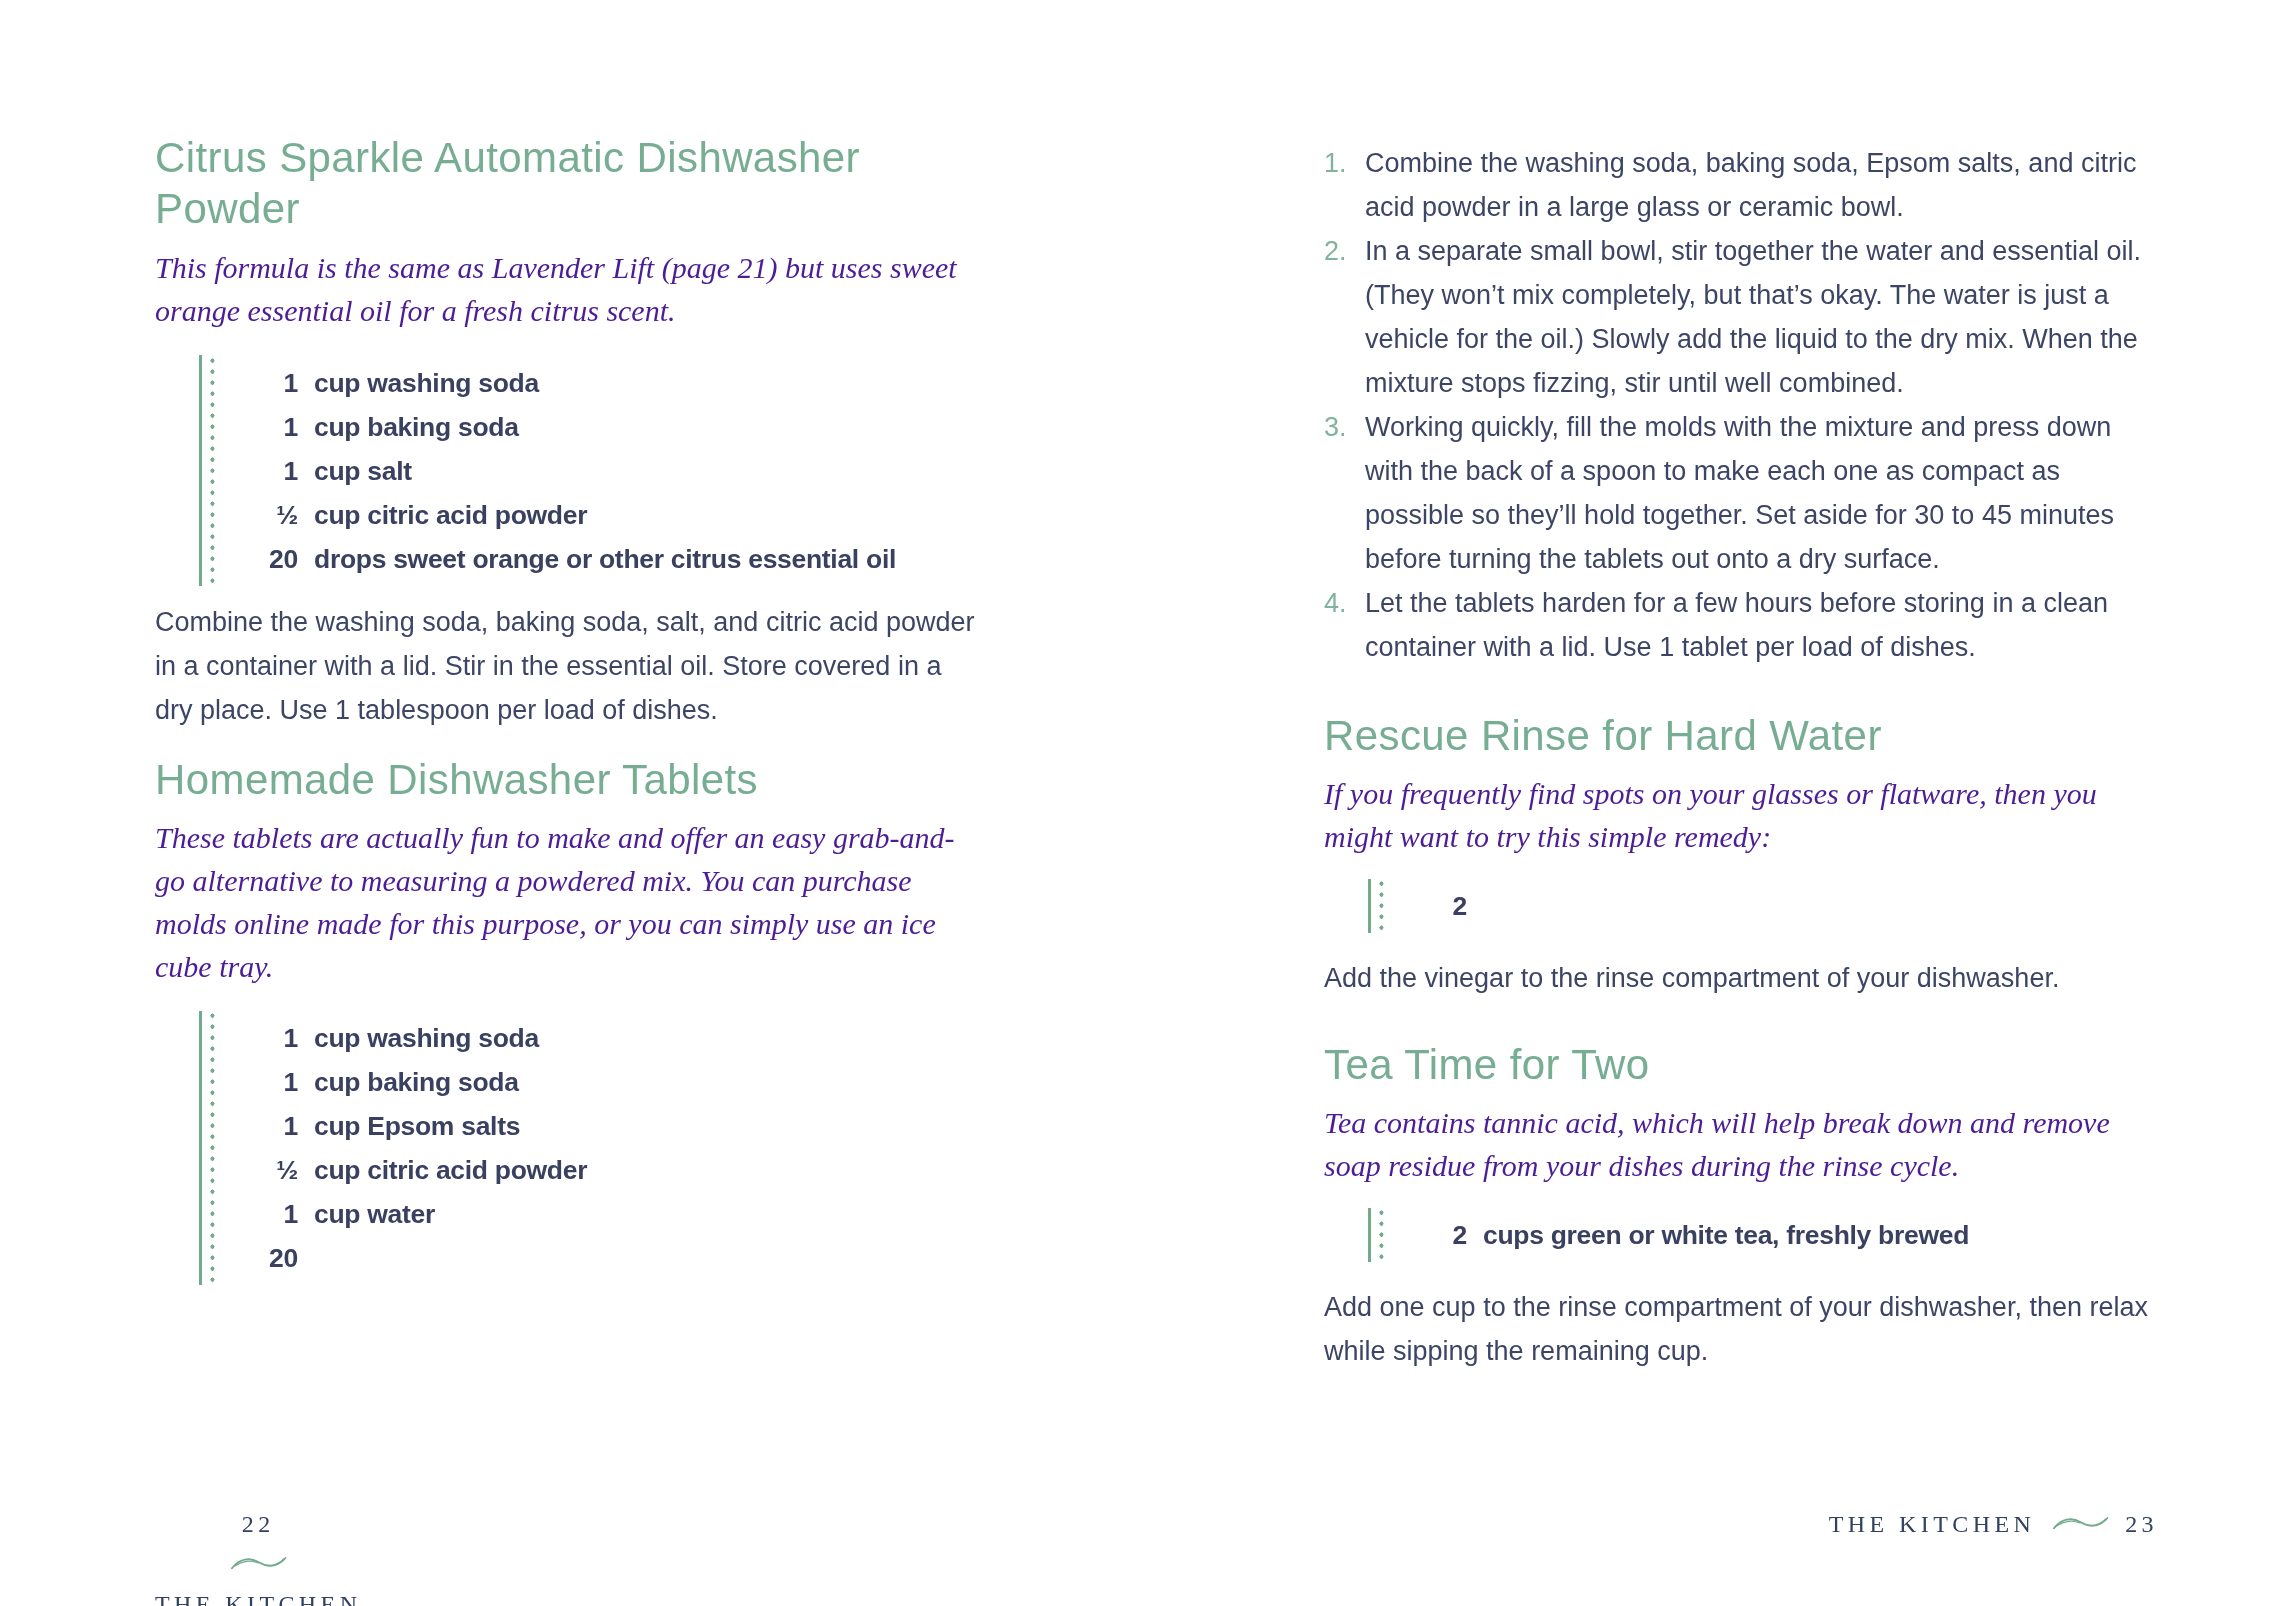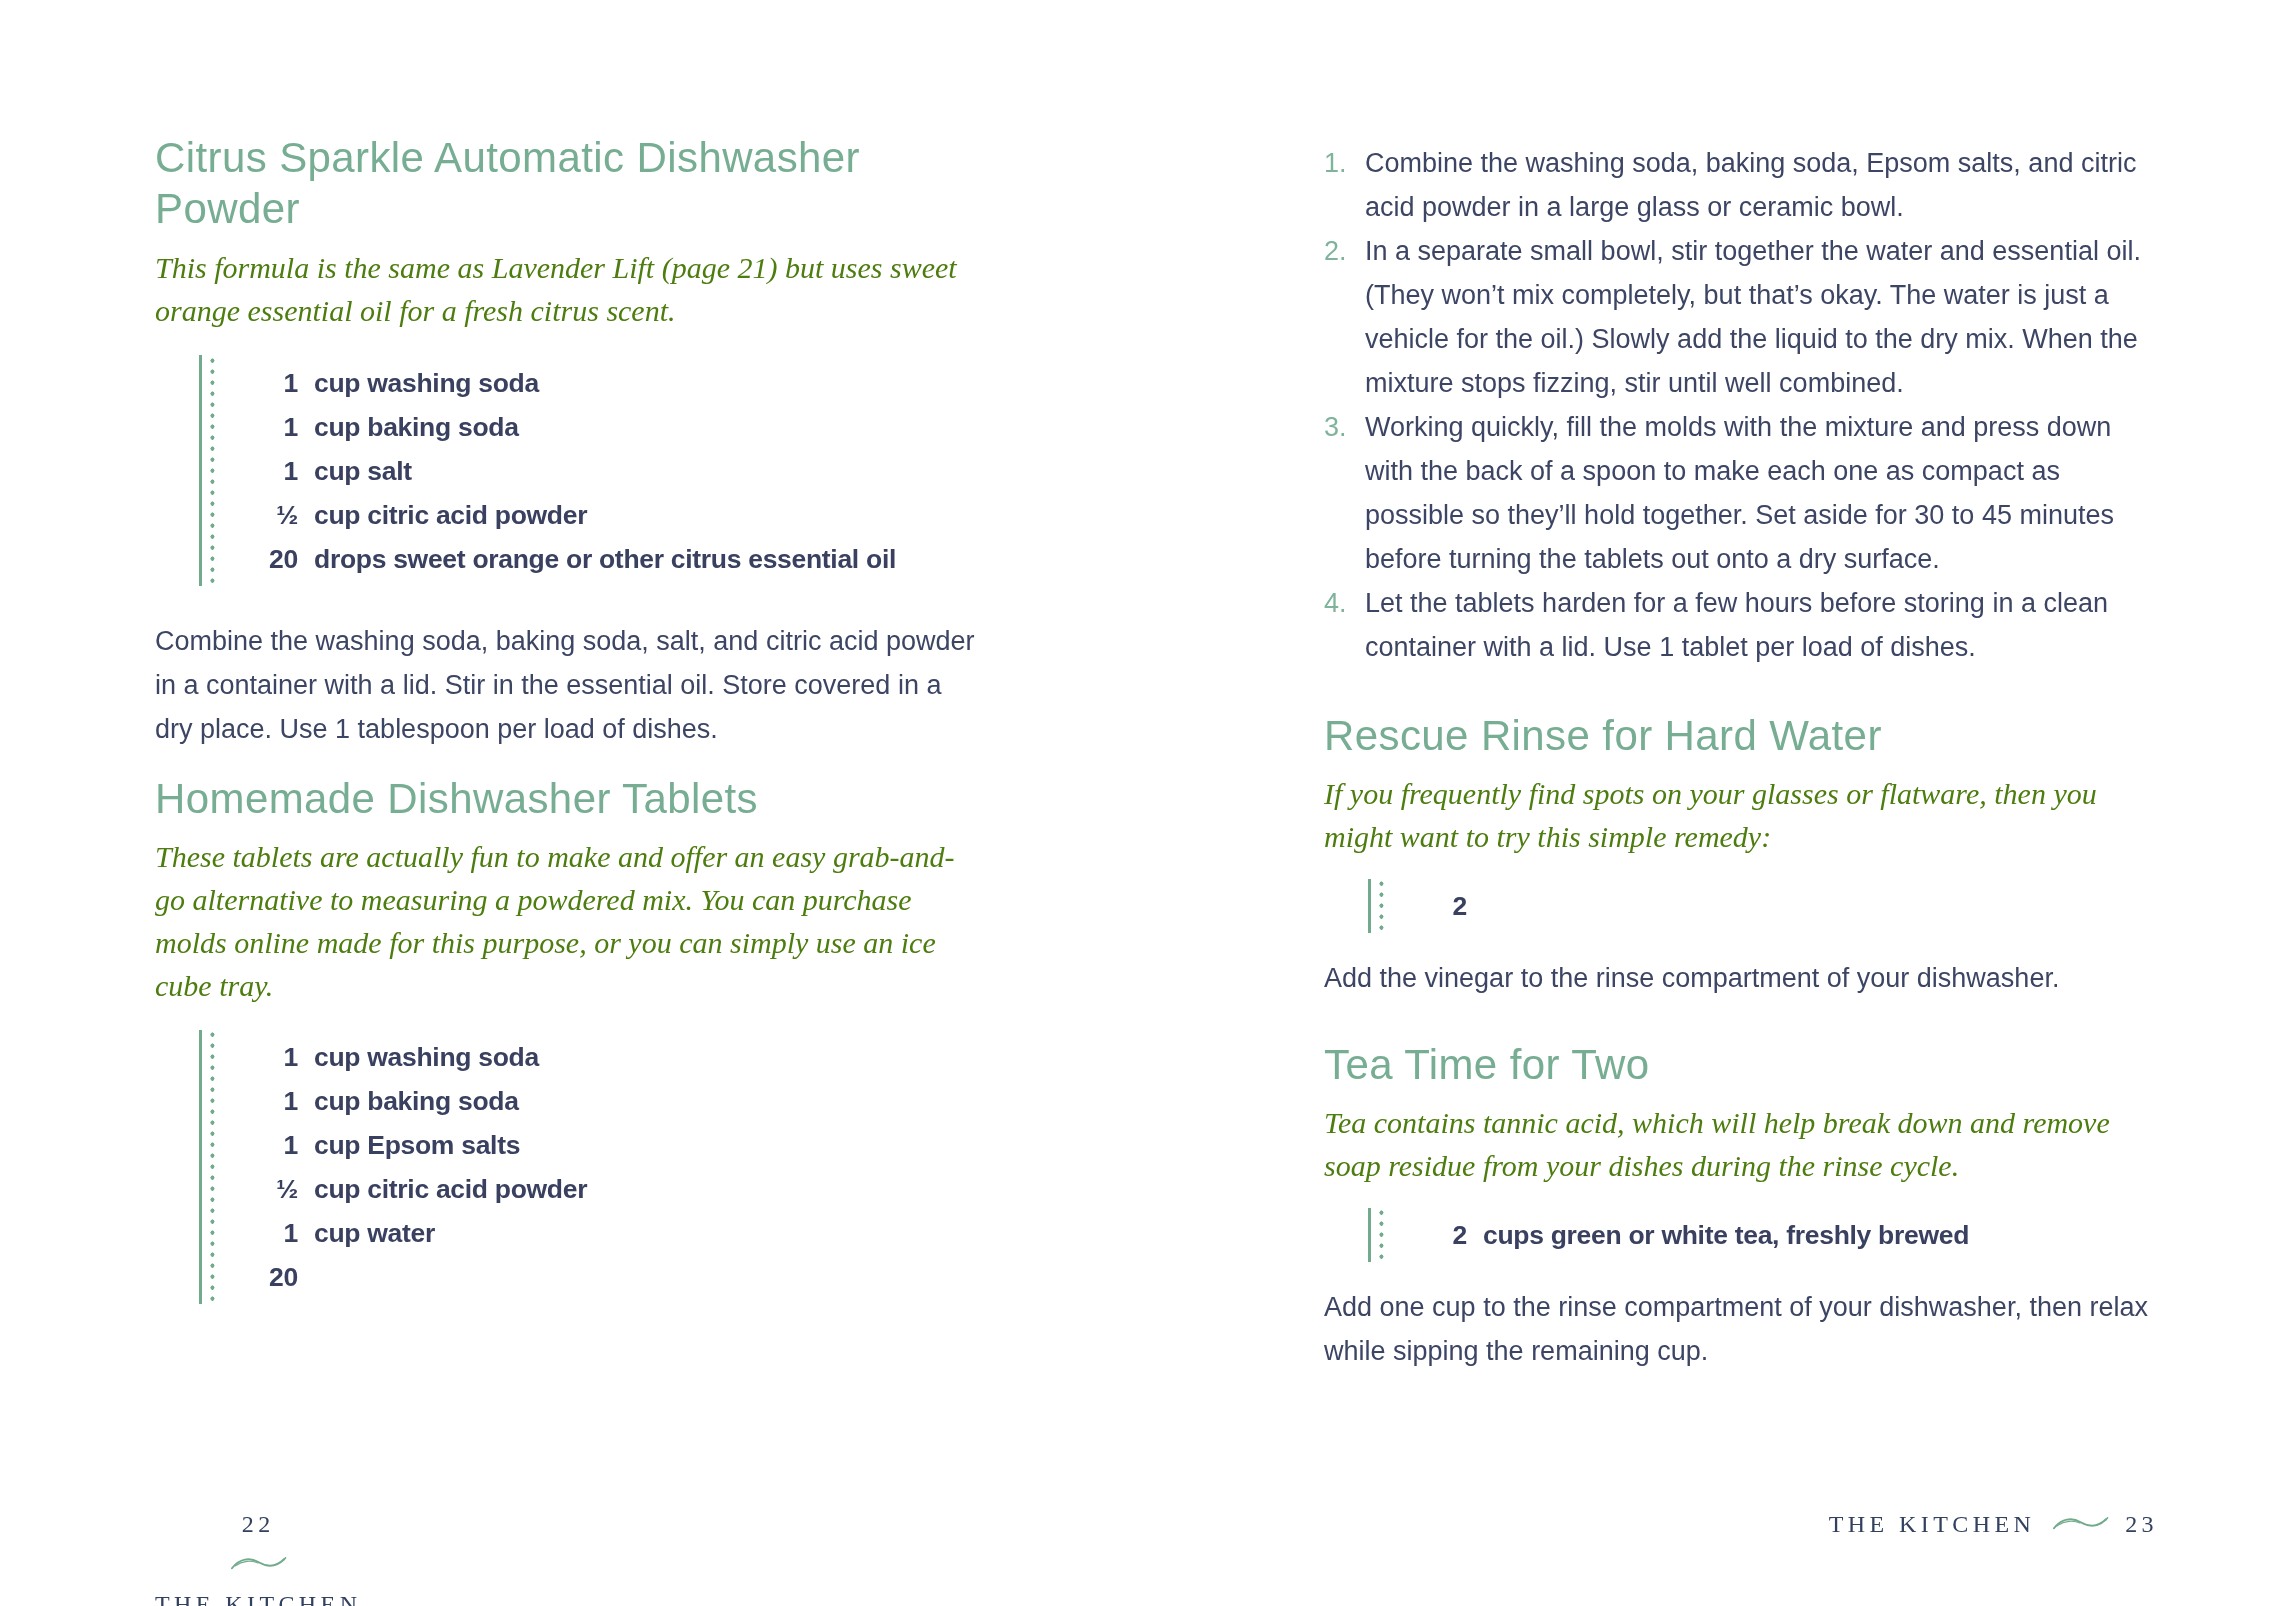--- a/index.html
+++ b/index.html
@@ -28,32 +28,32 @@
   .page-left h1 { margin-top: 132px; }
   h2.tablets-title { margin-top: 22px; }
   h2.rescue-title  { margin-top: 41px; }
   h2.tea-title     { margin-top: 39px; }
 
   .intro {
     font-family: "Liberation Serif", serif;
     font-style: italic;
     font-size: 30px;
     line-height: 43px;
-    color: #4d7c0f;
+    color: #4c1d95;
     margin: 12.4px 0 0;
   }
   .intro-tight { margin-top: 10.6px; }
 
   .body-para {
     font-size: 27px;
     line-height: 44px;
     color: #3d4565;
     margin: 25px 0 0;
   }
-  .body-para.after-ing { margin-top: 33px; }
+  .body-para.after-ing { margin-top: 14px; }
   .body-para.tight { margin-top: 23px; }
 
   .ing-block {
     position: relative;
     margin: 23px 0 0 44px;
     padding: 5.3px 0 5.3px 37px;
   }
   .ing-block.tight { margin-top: 21px; }
   .ing-rule-solid {
     position: absolute; left: 0; top: 0; bottom: 0;

